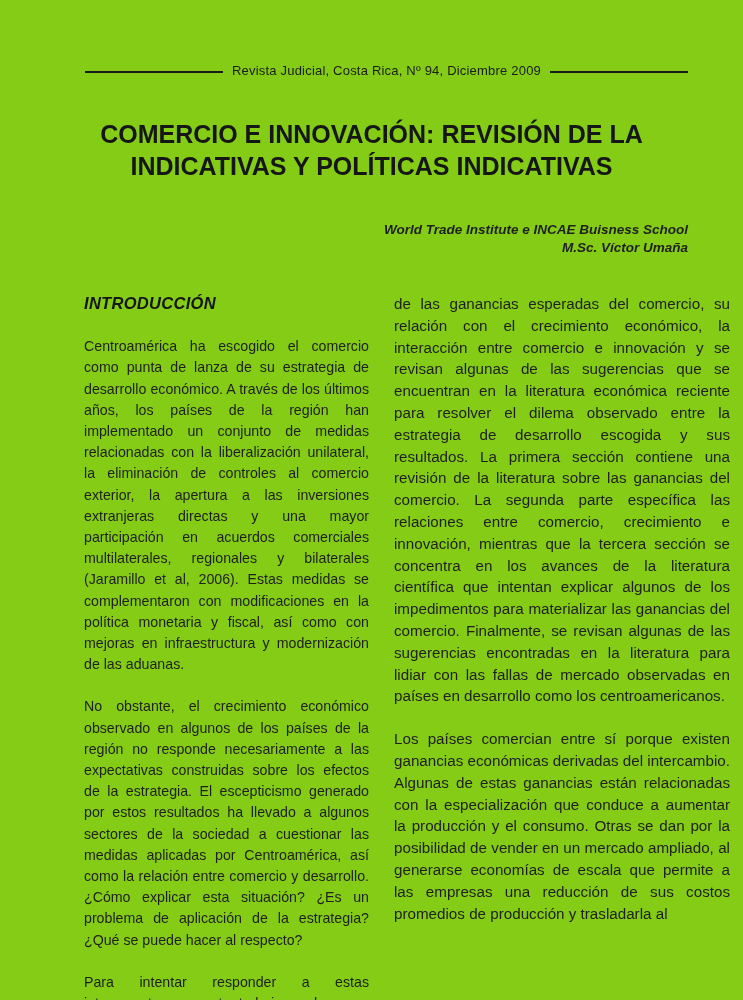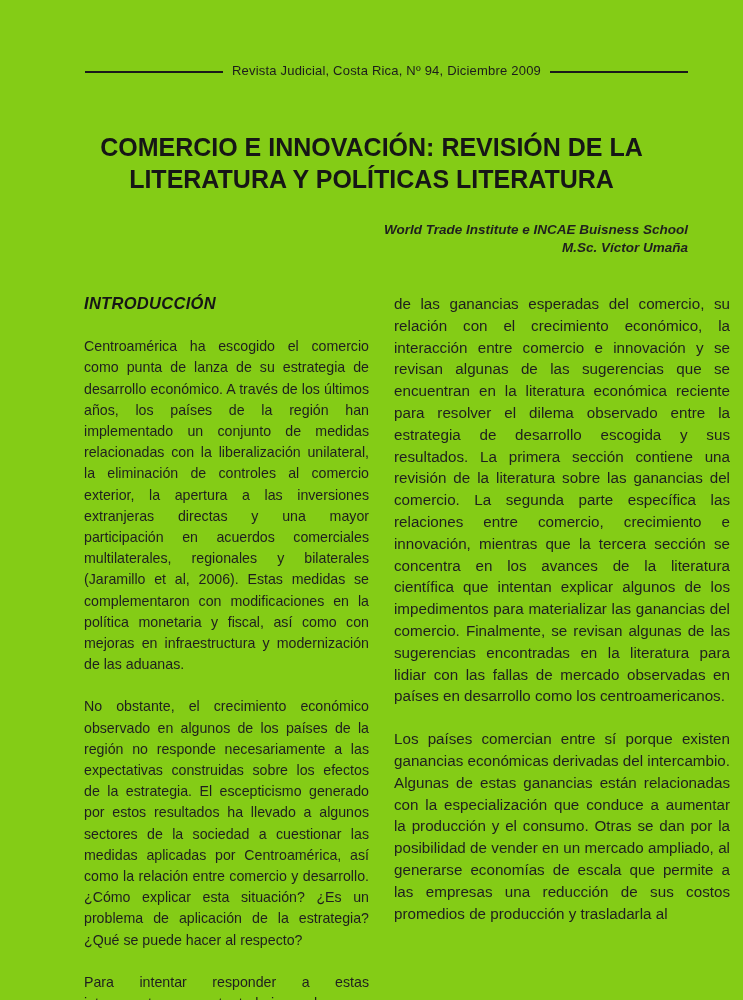--- a/index.html
+++ b/index.html
@@ -38,21 +38,21 @@
   .header-text {
     padding: 0 9px;
     letter-spacing: 0.2px;
     position: relative;
     top: -1px;
   }
 
   
   .article-title {
     position: absolute;
-    top: 131px;
+    top: 118px;
     left: 0;
     width: 100%;
     margin: 0;
     text-align: center;
     font-size: 25px;
     line-height: 32px;
     font-weight: bold;
     color: #161616;
   }
 
@@ -106,21 +106,21 @@
 <div class="page">
 
   <div class="running-header">
     <span class="rule"></span>
     <span class="header-text">Revista Judicial, Costa Rica, Nº 94, Diciembre 2009</span>
     <span class="rule"></span>
   </div>
 
   <h1 class="article-title">
     <span>COMERCIO E INNOVACIÓN: REVISIÓN DE LA</span><br>
-    <span>LITERATURA Y POLÍTICAS LITERATURA</span>
+    <span>INDICATIVAS Y POLÍTICAS INDICATIVAS</span>
   </h1>
 
   <div class="byline">
     <div>World Trade Institute e INCAE Buisness School</div>
     <div>M.Sc. Víctor Umaña</div>
   </div>
 
   <div class="col col-left">
     <h2 class="section-heading">INTRODUCCIÓN</h2>
     <p>Centroamérica ha escogido el comercio como punta de lanza de su estrategia de desarrollo económico. A través de los últimos años, los países de la región han implementado un conjunto de medidas relacionadas con la liberalización unilateral, la eliminación de controles al comercio exterior, la apertura a las inversiones extranjeras directas y una mayor participación en acuerdos comerciales multilaterales, regionales y bilaterales (Jaramillo et al, 2006). Estas medidas se complementaron con modificaciones en la política monetaria y fiscal, así como con mejoras en infraestructura y modernización de las aduanas.</p>

